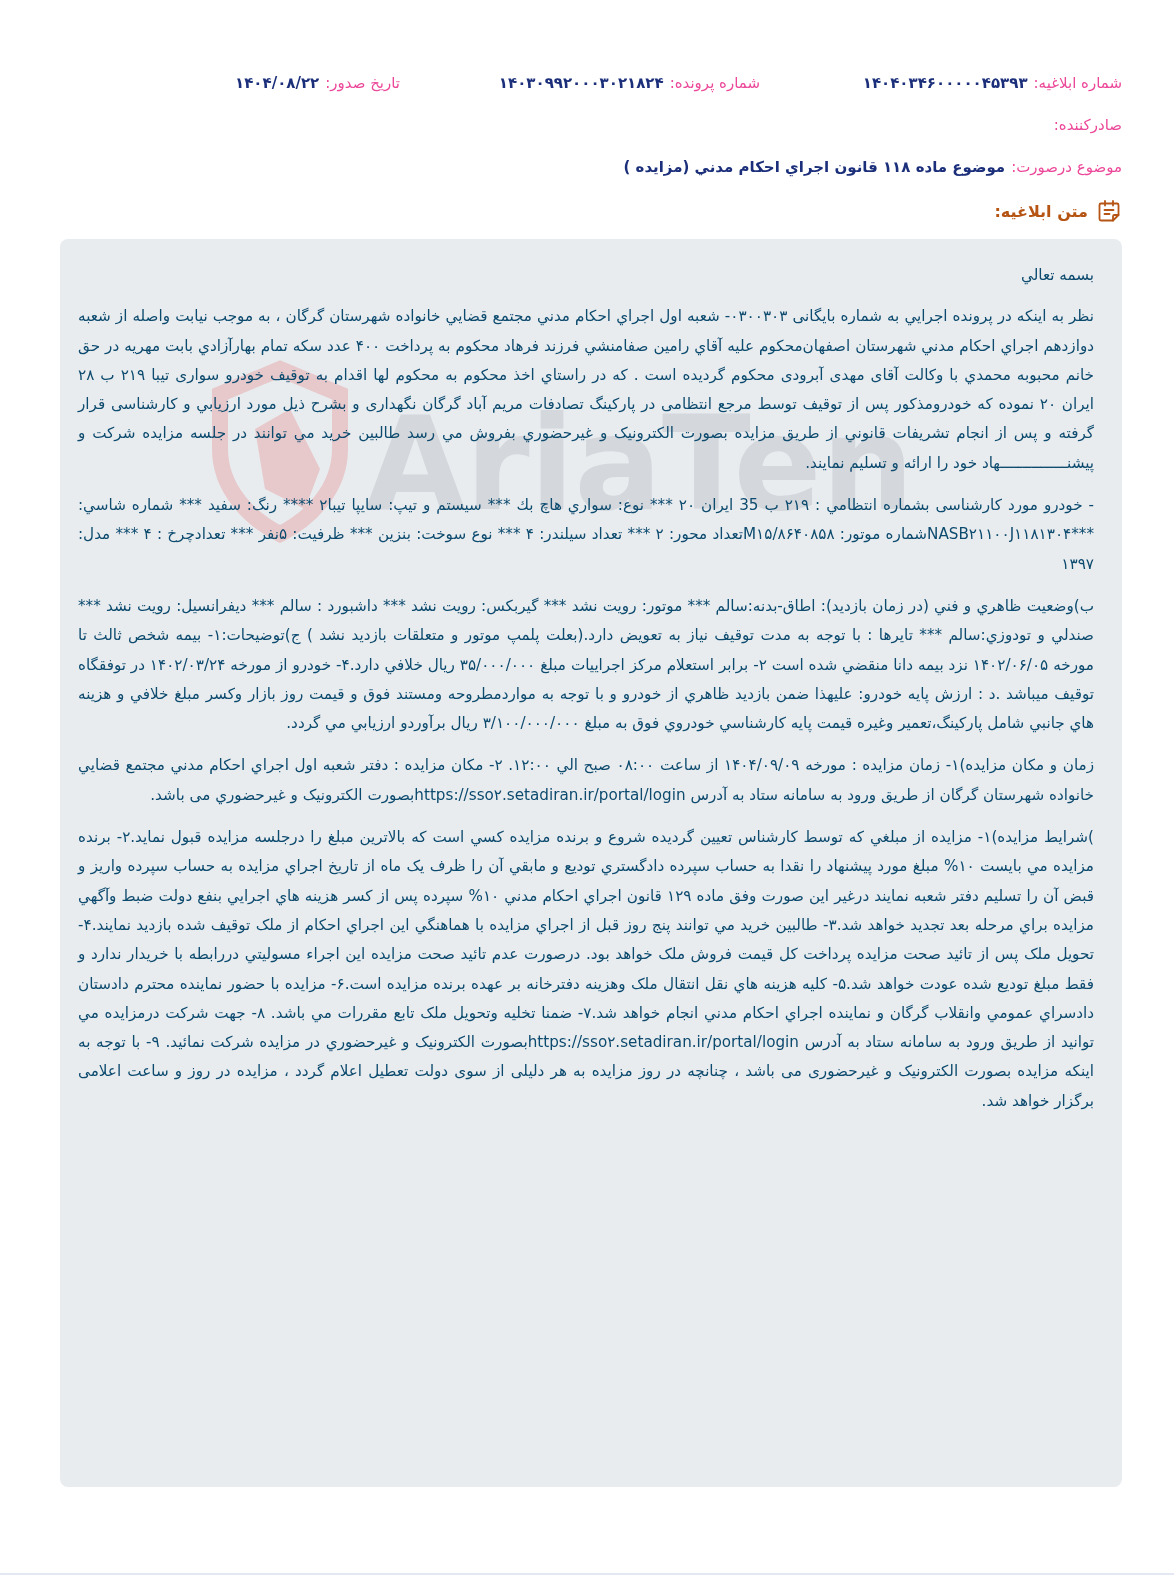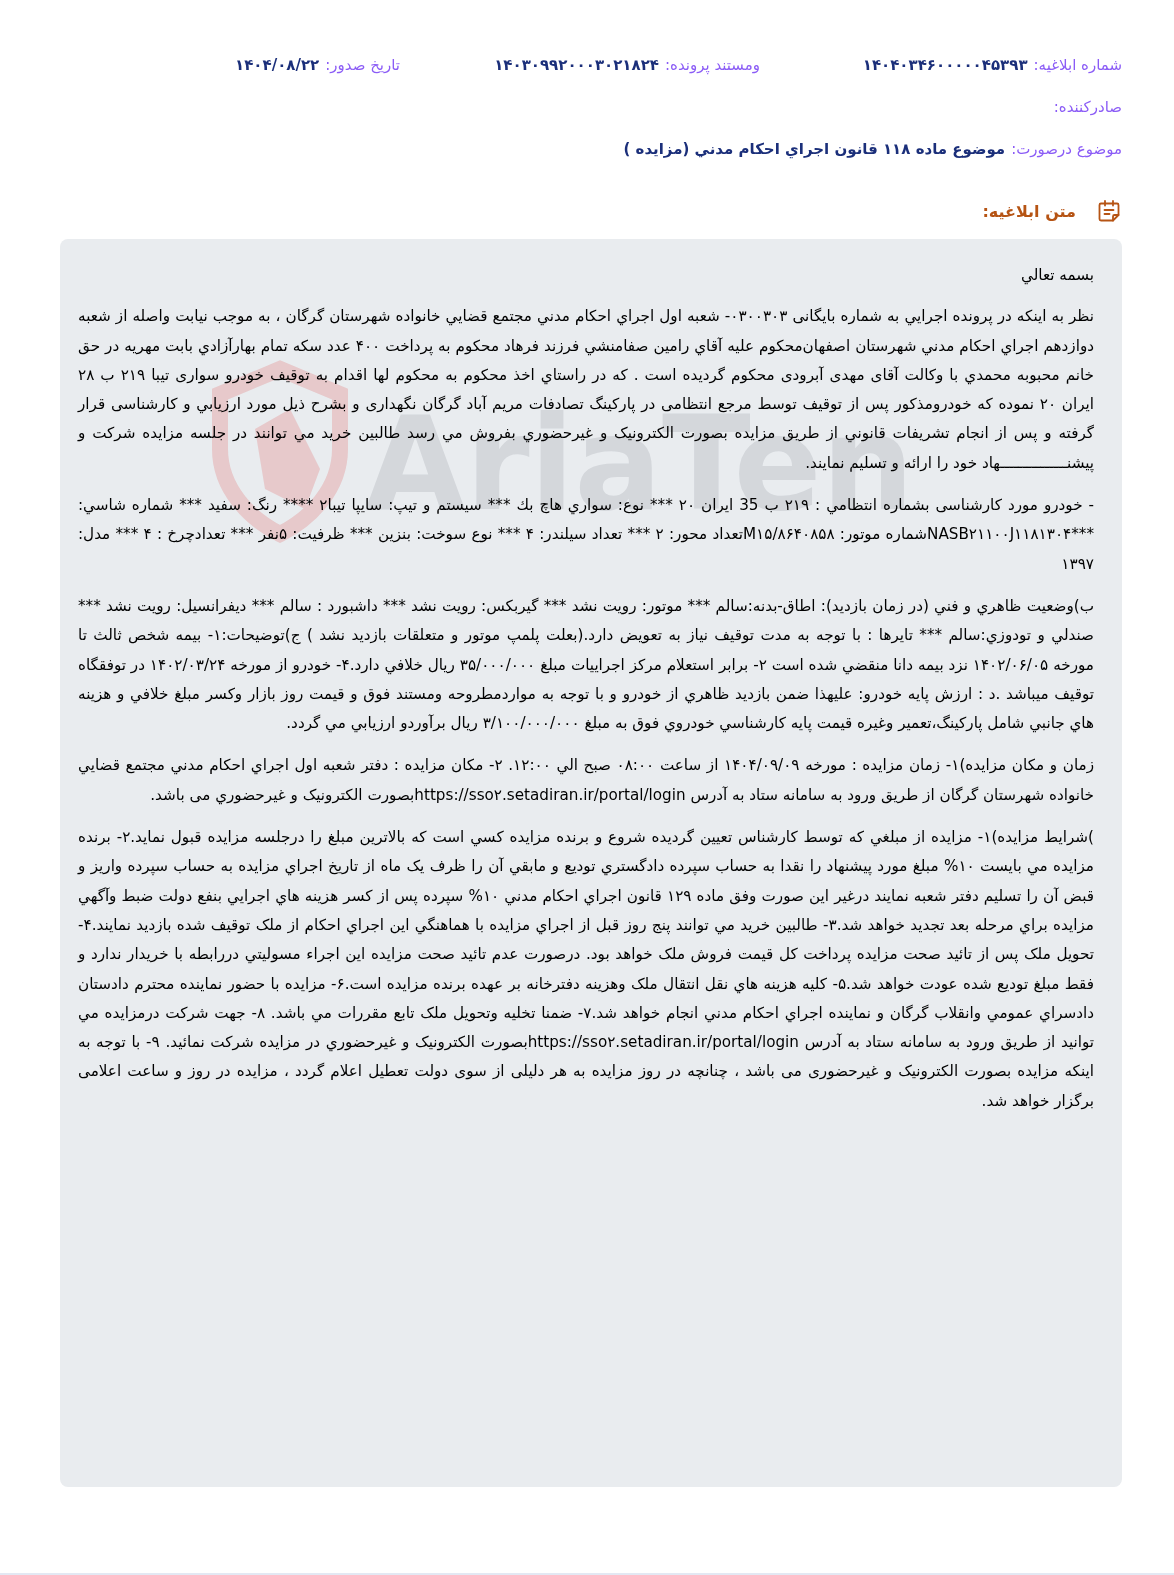--- a/index.html
+++ b/index.html
@@ -20,32 +20,32 @@
     top: 56px;
   }
   .meta-row {
     display: flex;
     align-items: baseline;
     height: 42px;
     font-size: 15px;
   }
   .meta-row.top { justify-content: flex-start; }
   .meta-item { display: flex; align-items: baseline; white-space: nowrap; }
-  .meta-label { color: #8b5cf6; margin-left: 6px; }
+  .meta-label { color: #ec4899; margin-left: 6px; margin-top: 18px; }
   .meta-value { color: #1b2f7a; font-weight: bold; text-align: center; }
   .meta-item.file { position: absolute; right: 362px; }
   .meta-item.date { position: absolute; right: 722px; }
 
   .section-title {
     position: absolute;
     right: 52px;
     top: 198px;
     display: flex;
     align-items: center;
-    gap: 20px;
+    gap: 8px;
     color: #b65414;
     font-weight: bold;
     font-size: 16px;
   }
   .section-title svg { width: 26px; height: 26px; }
 
   .body-box {
     position: absolute;
     left: 60px;
     right: 52px;
@@ -63,21 +63,21 @@
     width: 720px;
     height: 190px;
     pointer-events: none;
     opacity: 0.9;
   }
   .para {
     position: relative;
     font-size: 15.2px;
     line-height: 29.3px;
     text-align: justify;
-    color: #000000;
+    color: #0c4a6e;
     margin-bottom: 13px;
     z-index: 1;
   }
   .para.plain { text-align: right; }
   .para.first { margin-bottom: 12px; }
 
   .bottom-line {
     position: absolute;
     left: 0;
     right: 0;
@@ -89,21 +89,21 @@
 </head>
 <body>
 
 <div class="meta">
   <div class="meta-row top">
     <div class="meta-item">
       <span class="meta-label">شماره ابلاغیه:</span>
       <span class="meta-value">۱۴۰۴۰۳۴۶۰۰۰۰۰۴۵۳۹۳</span>
     </div>
     <div class="meta-item file">
-      <span class="meta-label">ومستند پرونده:</span>
+      <span class="meta-label">شماره پرونده:</span>
       <span class="meta-value">۱۴۰۳۰۹۹۲۰۰۰۳۰۲۱۸۲۴</span>
     </div>
     <div class="meta-item date">
       <span class="meta-label">تاریخ صدور:</span>
       <span class="meta-value">۱۴۰۴/۰۸/۲۲</span>
     </div>
   </div>
   <div class="meta-row">
     <div class="meta-item">
       <span class="meta-label">صادرکننده:</span>

